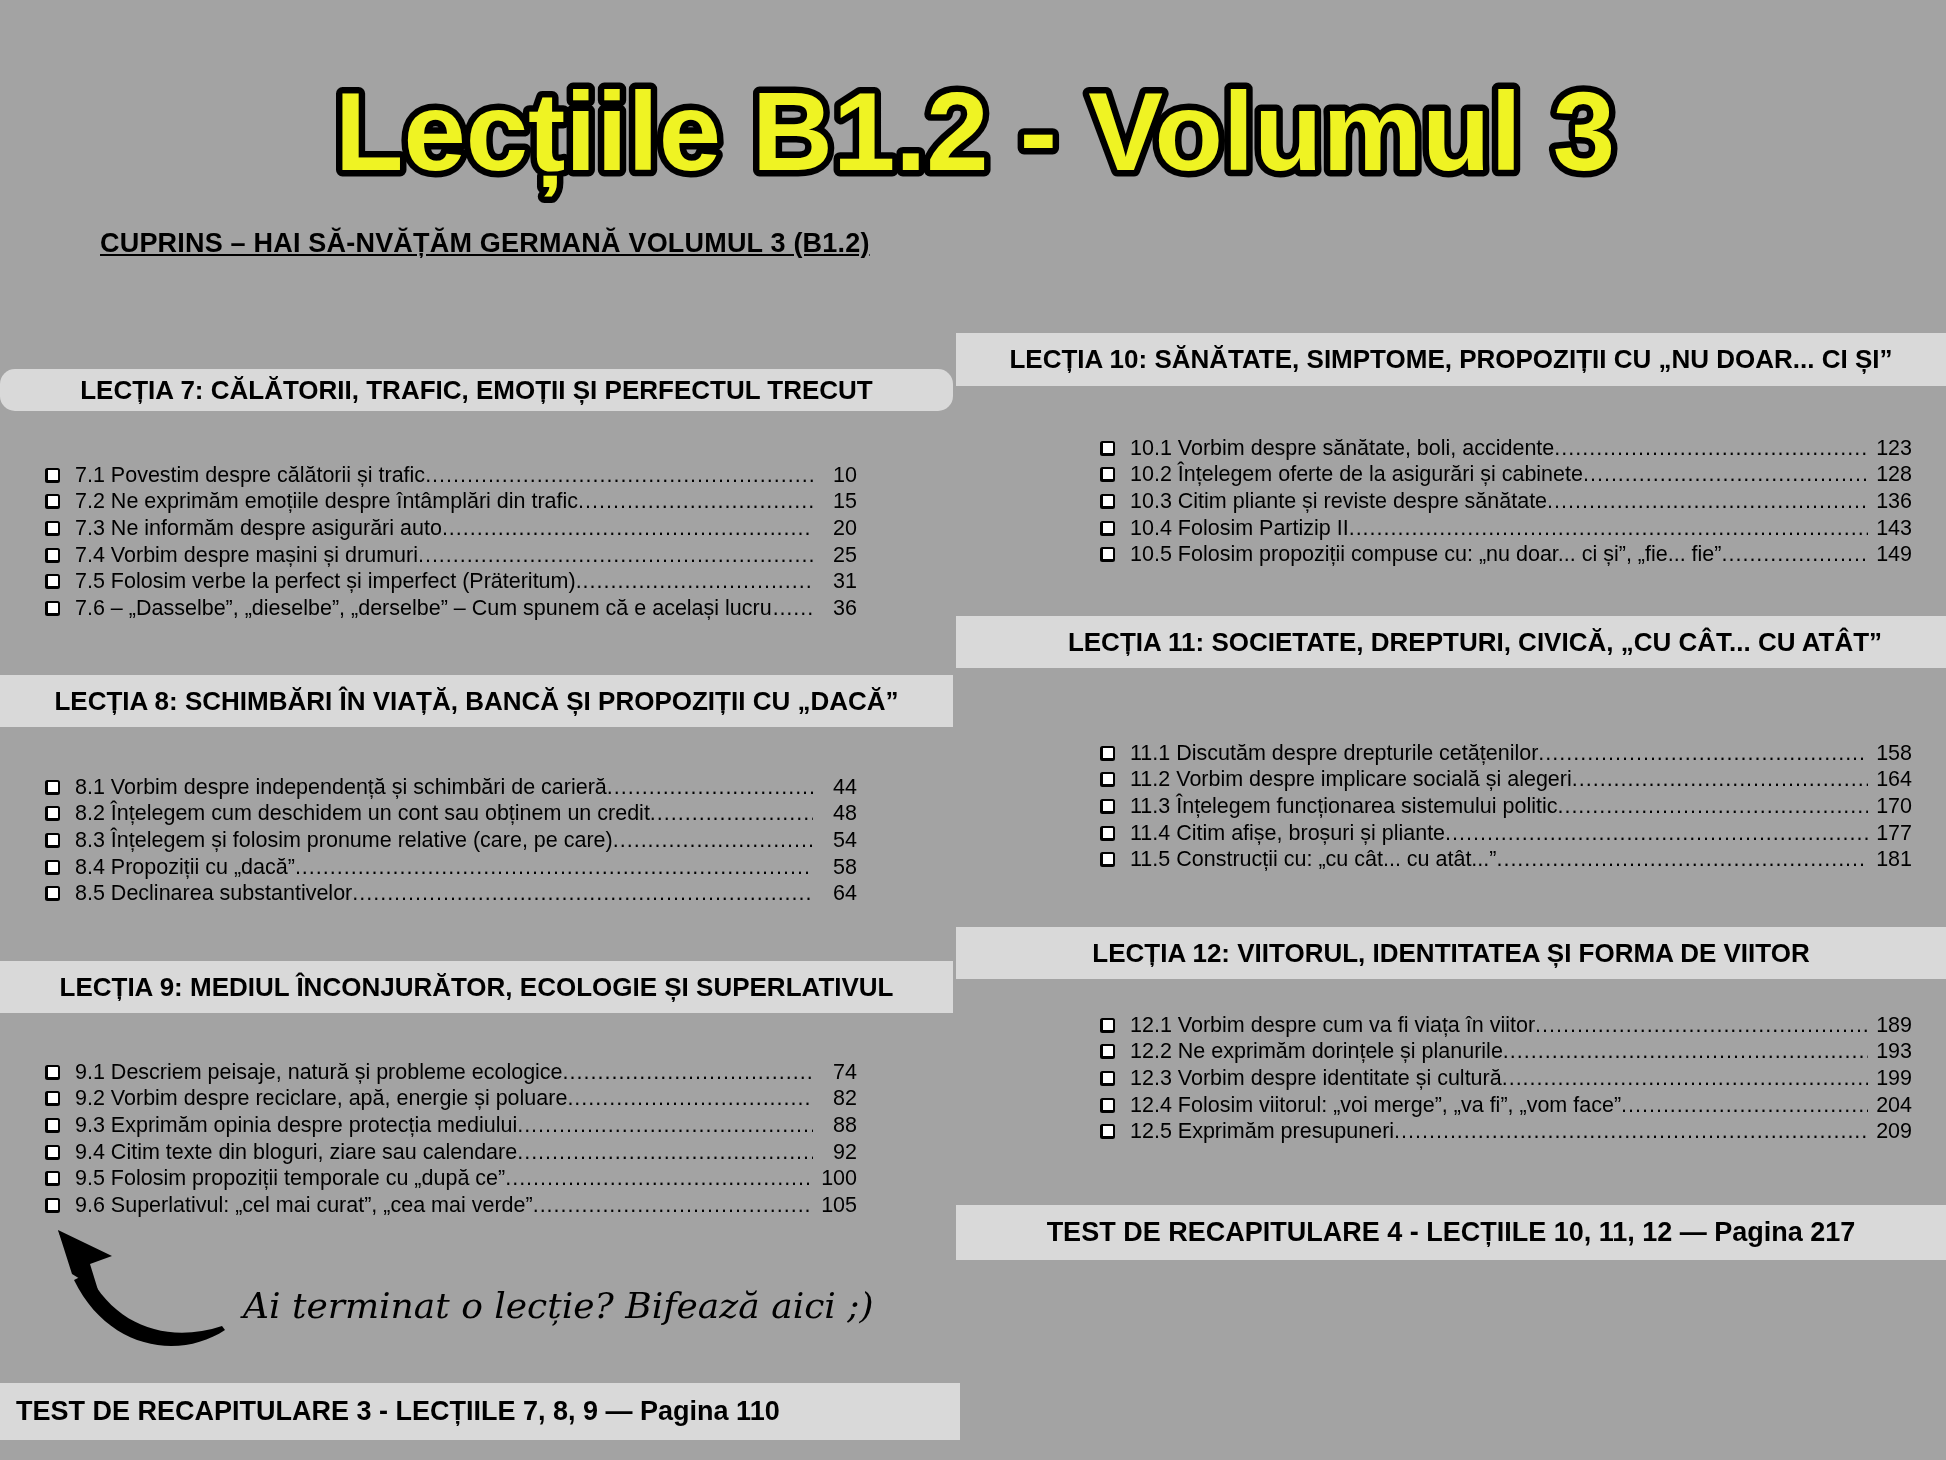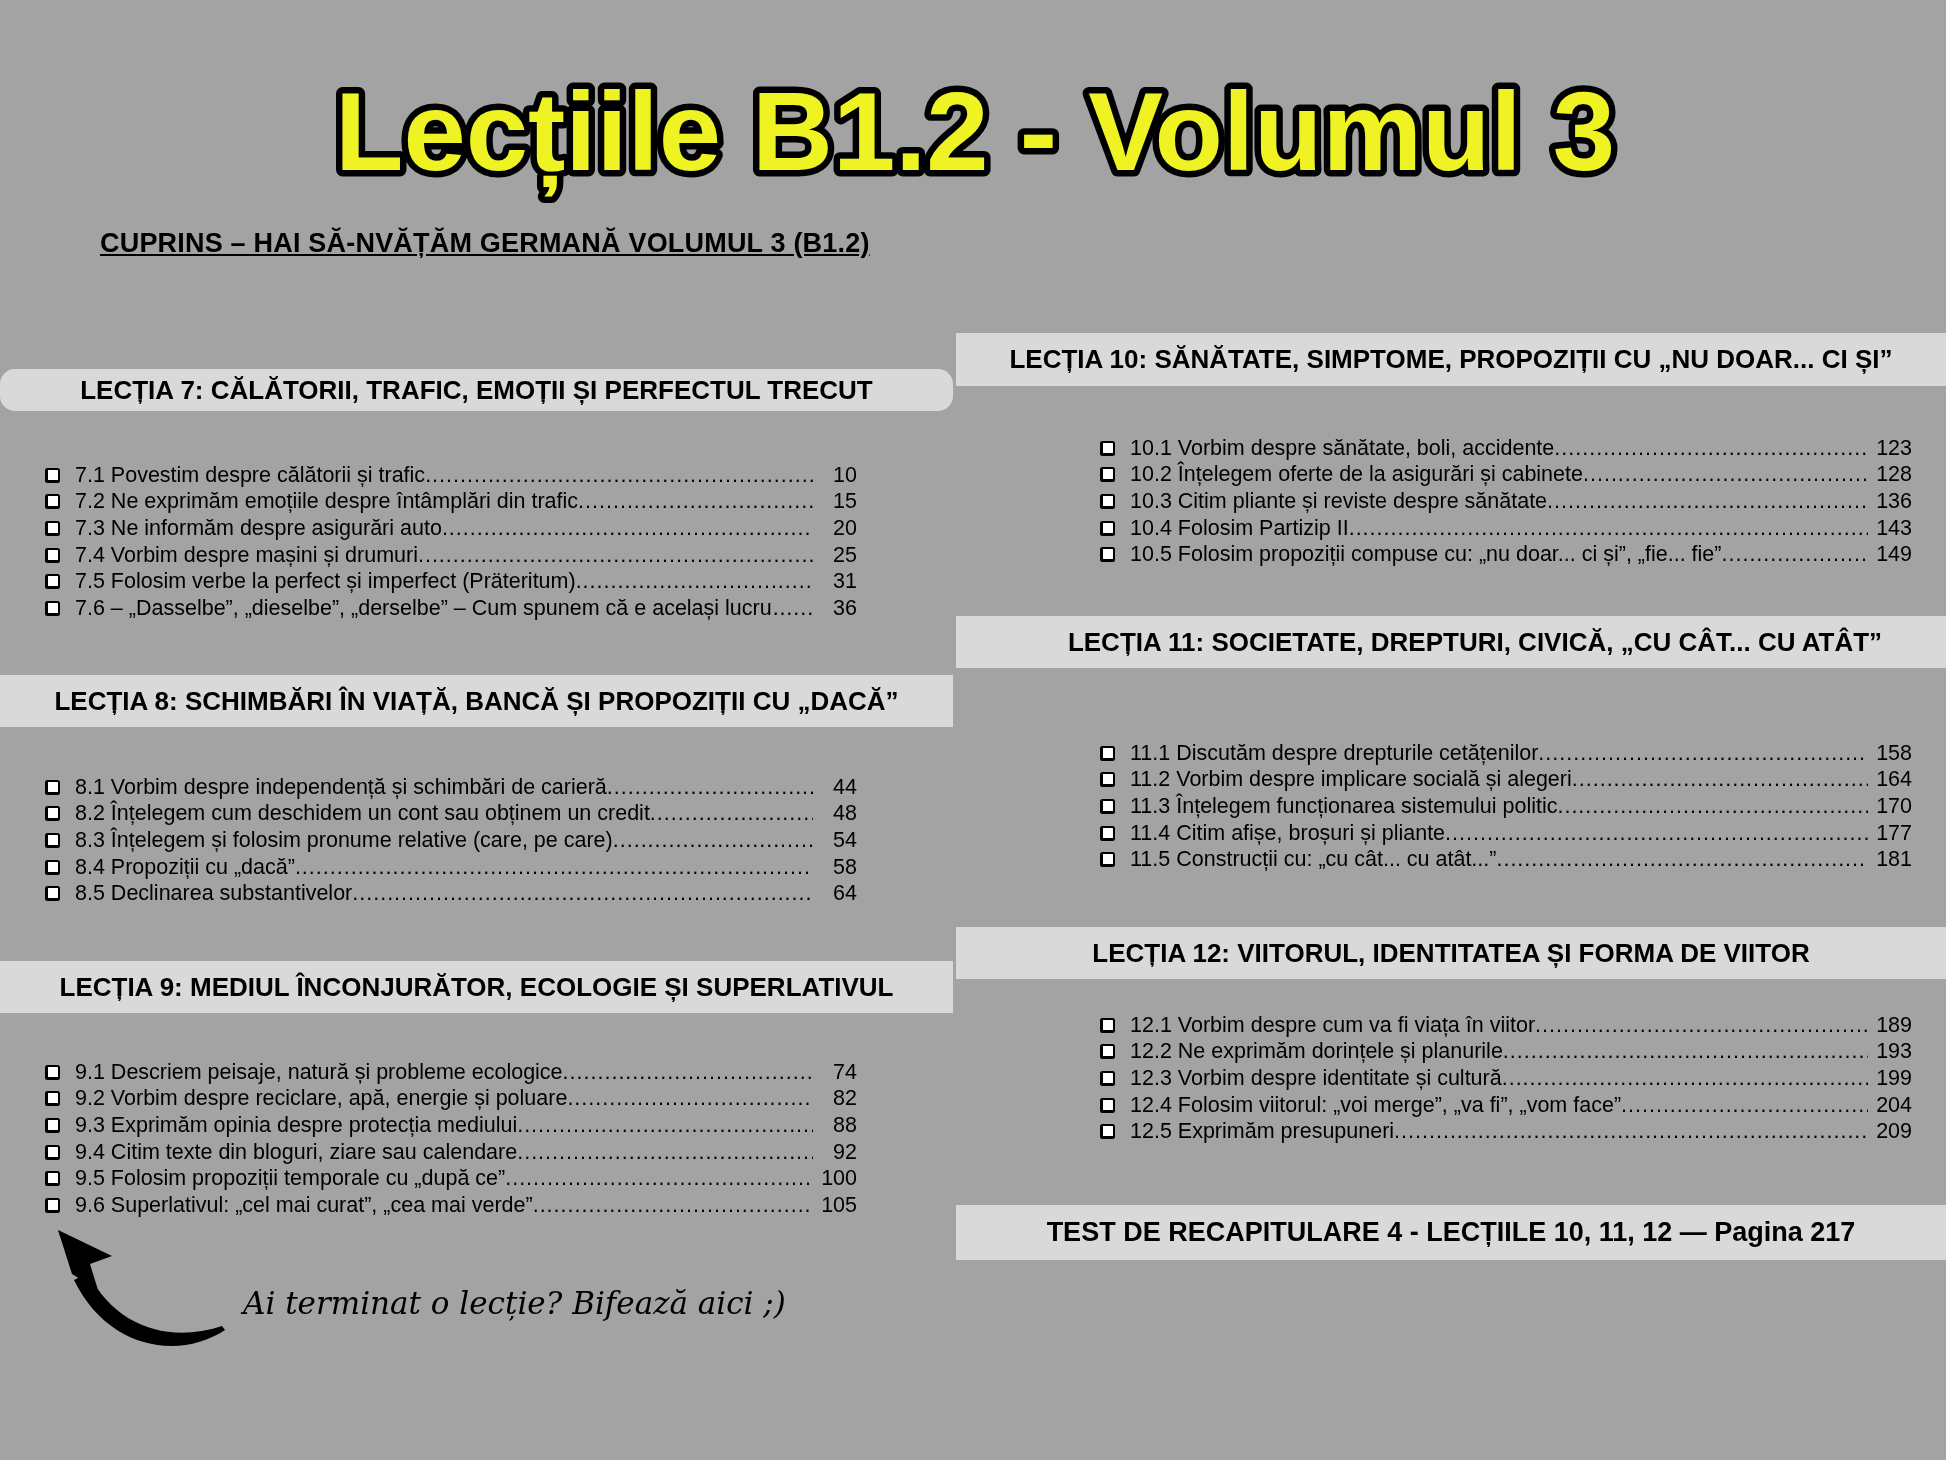--- a/index.html
+++ b/index.html
@@ -26,21 +26,21 @@
   .cb {
     flex:none; width:15px; height:15px; border:2.5px solid #000; border-radius:2.5px;
     border-left-width:3px; border-bottom-width:3px; margin-right:15px; background:#fff;
   }
   .lab { white-space:nowrap; flex:none; }
   .dots { flex:1 1 auto; overflow:hidden; white-space:nowrap; letter-spacing:1px; }
   .pg { flex:none; min-width:44px; text-align:right; white-space:nowrap; }
   .note-arrow { position:absolute; left:50px; top:1228px; width:180px; height:140px; }
   .note-text {
     position:absolute; left:243px; top:1285px; font-family:"DejaVu Serif", serif;
-    font-style:italic; font-size:31px; white-space:nowrap;
+    font-style:italic; font-size:36px; white-space:nowrap;
   }
   svg text.bubble {
     font-family:"Liberation Sans", sans-serif; font-weight:bold;
     paint-order:stroke; stroke:#000; stroke-width:13px; stroke-linejoin:round;
   }
 </style>
 </head>
 <body>
 
 <div class="page">
@@ -49,20 +49,21 @@
     <svg width="1450" height="170" viewBox="0 0 1450 170">
       <text class="bubble" x="725" y="122" text-anchor="middle" font-size="112" fill="#eff323">Lecțiile B1.2 - Volumul 3</text>
     </svg>
   </div>
 
   <div class="subtitle">CUPRINS – HAI SĂ-NVĂȚĂM GERMANĂ VOLUMUL 3 (B1.2)</div>
 
   <div class="banner center b-l" style="top:369px; height:42px;border-radius:15px;">LECȚIA 7: CĂLĂTORII, TRAFIC, EMOȚII ȘI PERFECTUL TRECUT</div>
   <div class="banner center b-l" style="top:675px; height:52px;">LECȚIA 8: SCHIMBĂRI ÎN VIAȚĂ, BANCĂ ȘI PROPOZIȚII CU „DACĂ”</div>
   <div class="banner center b-l" style="top:961px; height:52px;">LECȚIA 9: MEDIUL ÎNCONJURĂTOR, ECOLOGIE ȘI SUPERLATIVUL</div>
+  <div class="banner leftpad" style="left:0; width:960px; top:1383px; height:57px; font-size:27px;">TEST DE RECAPITULARE 3 - LECȚIILE 7, 8, 9 — Pagina 110</div>
 
   <div class="toc-list" style="left:45px; top:462px; width:812px;">
       <div class="toc-row">
         <span class="cb"></span>
         <span class="lab">7.1 Povestim despre călătorii și trafic</span>
         <span class="dots">................................................................................................................................................................................................................................................</span>
         <span class="pg">10</span>
       </div>
       <div class="toc-row">
         <span class="cb"></span>

